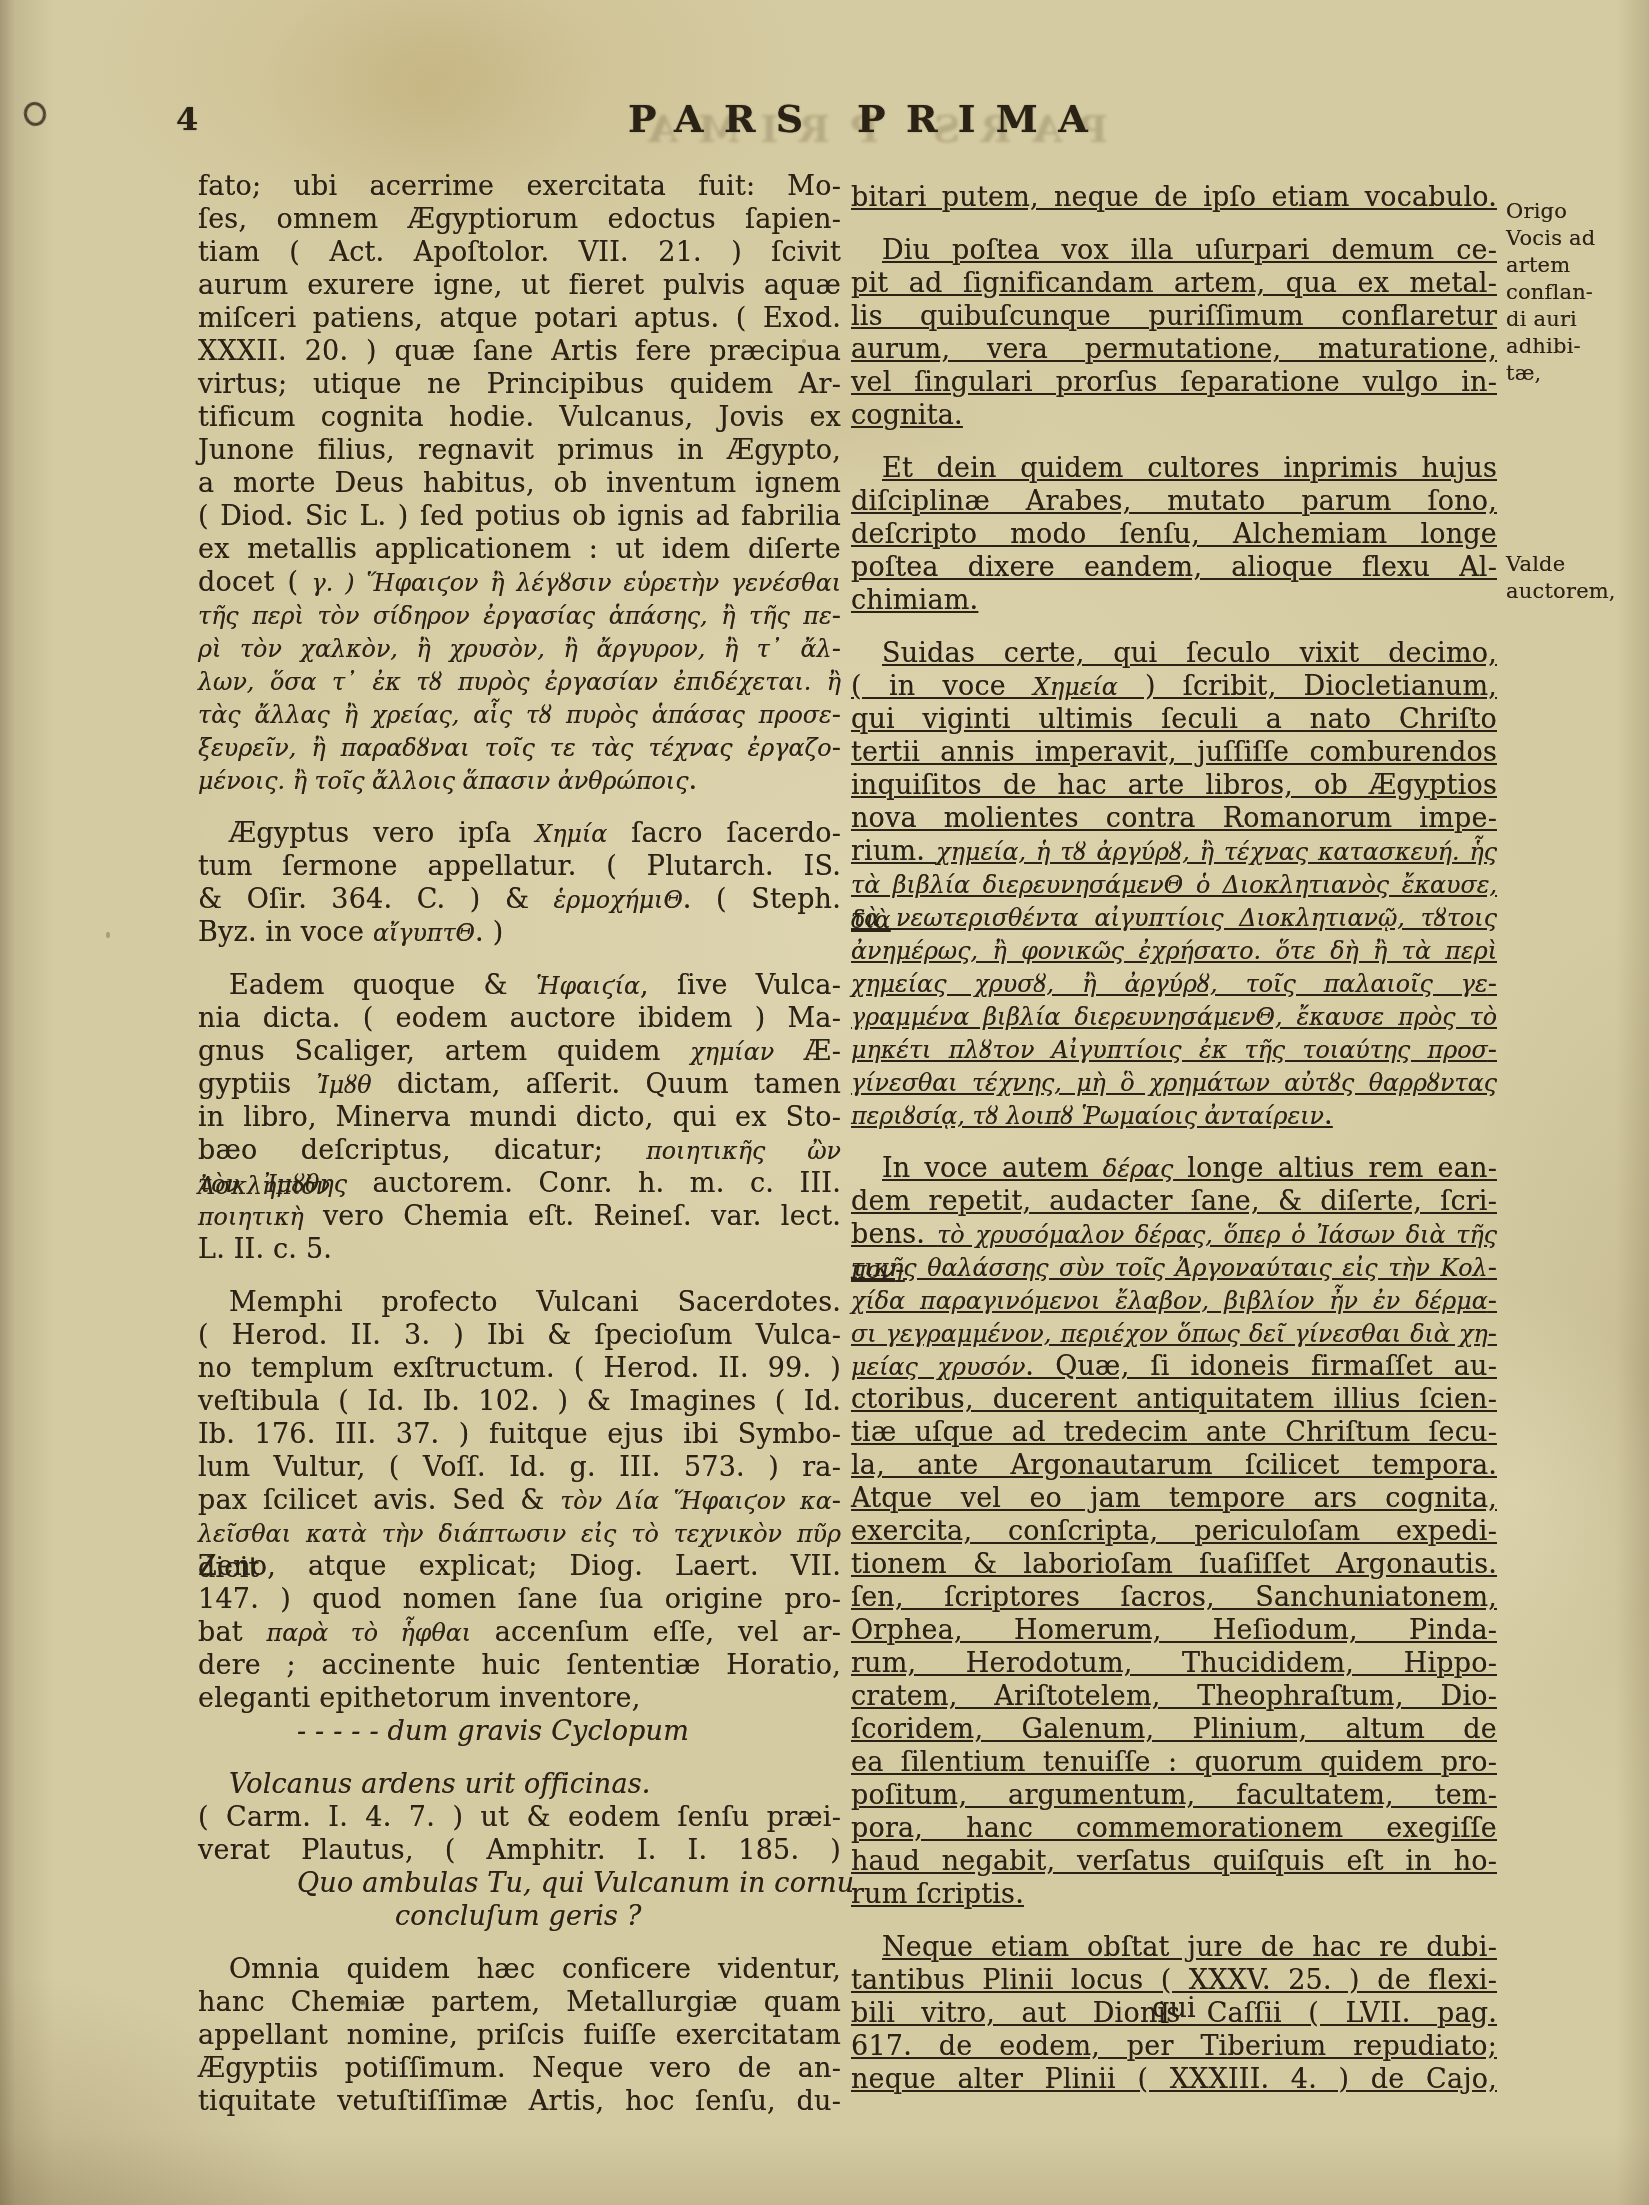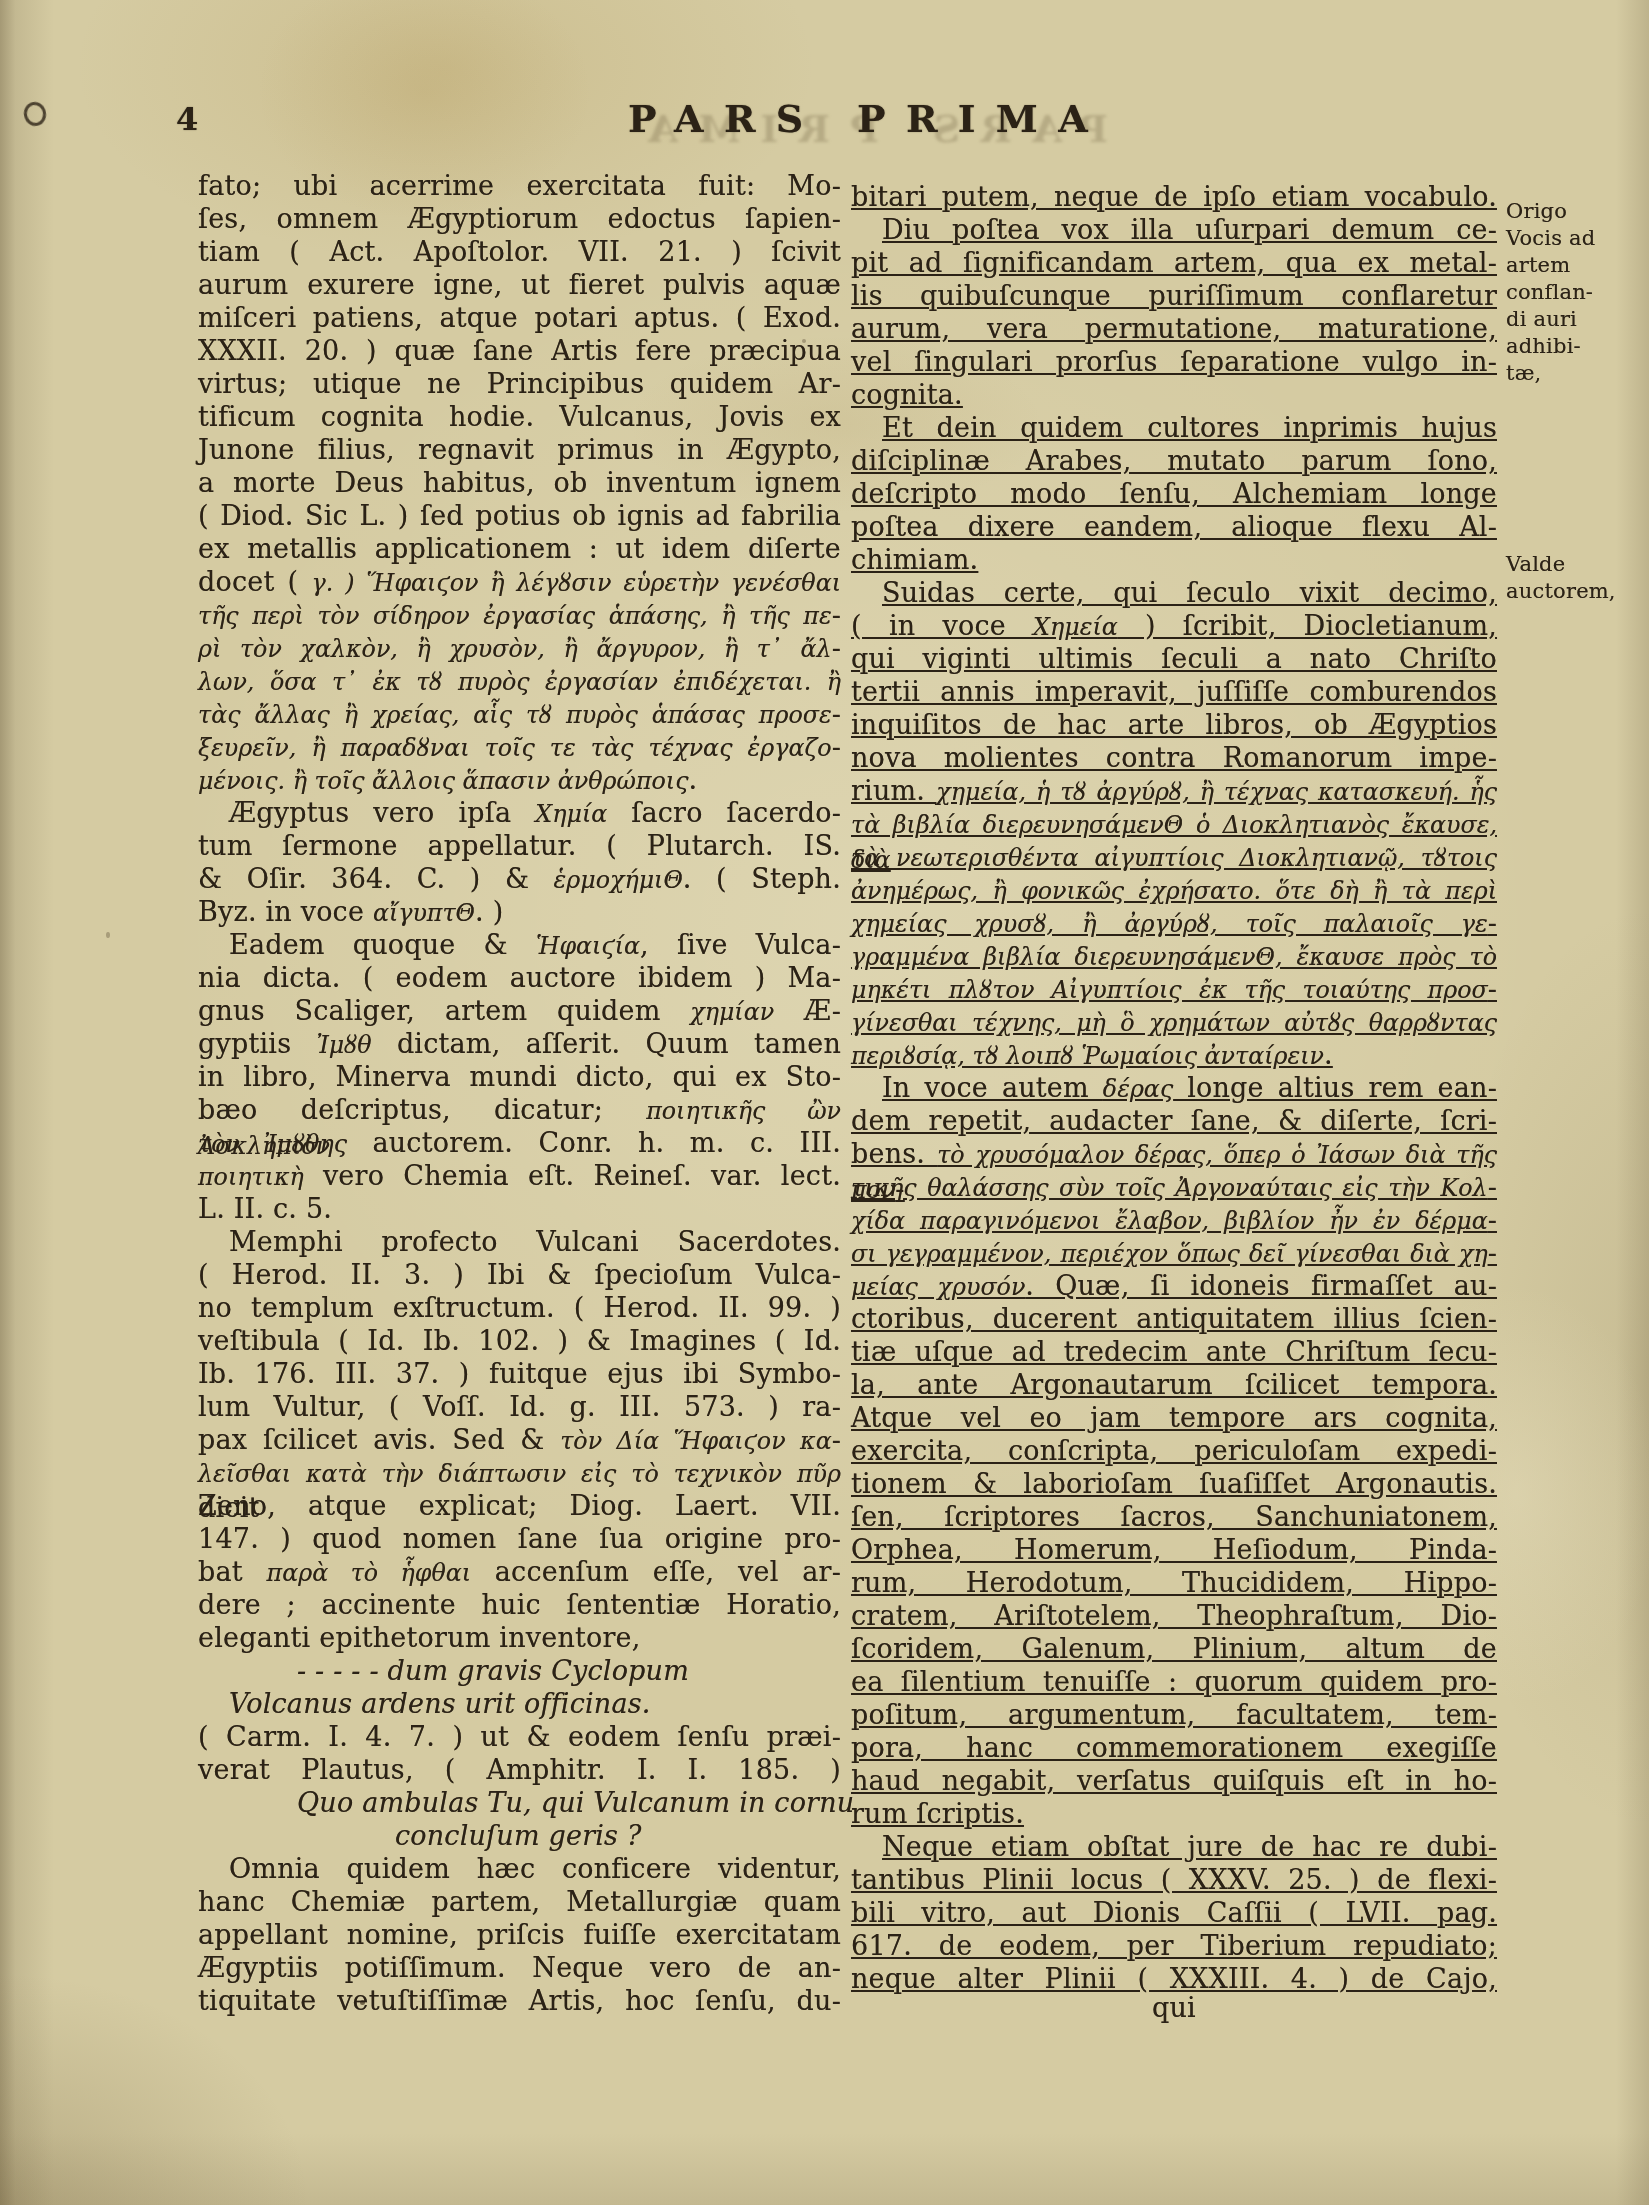--- a/index.html
+++ b/index.html
@@ -23,21 +23,21 @@
     position:relative;
     height:33px;line-height:33px;
     font-size:27px;
     letter-spacing:0.2px;
     white-space:nowrap;
     text-shadow:0 0 0.6px rgba(43,34,22,.55);
   }
   .line.j{text-align:justify;text-align-last:justify;white-space:normal;}
   .line.i{font-style:italic;}
   .line.r{text-align:center;}
-  .ind1{padding-left:31px;}
+  .ind1{padding-left:31px;margin-top:20px;}
   .ind2{padding-left:99px;}
   .ind3{padding-left:197px;}
   .gk{font-style:italic;font-size:.88em;letter-spacing:0;}
   #col-left{position:absolute;left:198px;top:169px;width:643px;}
   #col-right{position:absolute;left:851px;top:180px;width:646px;text-decoration:underline;}
   #page-number{position:absolute;left:176px;top:100px;font-size:32px;font-weight:bold;text-shadow:0 0 1.2px rgba(43,34,22,.6);}
   #header-title{
     position:absolute;left:868px;top:96px;transform:translateX(-50%);
     font-size:38px;letter-spacing:20.3px;font-weight:bold;white-space:nowrap;
     text-shadow:0 0 1.2px rgba(43,34,22,.55);

